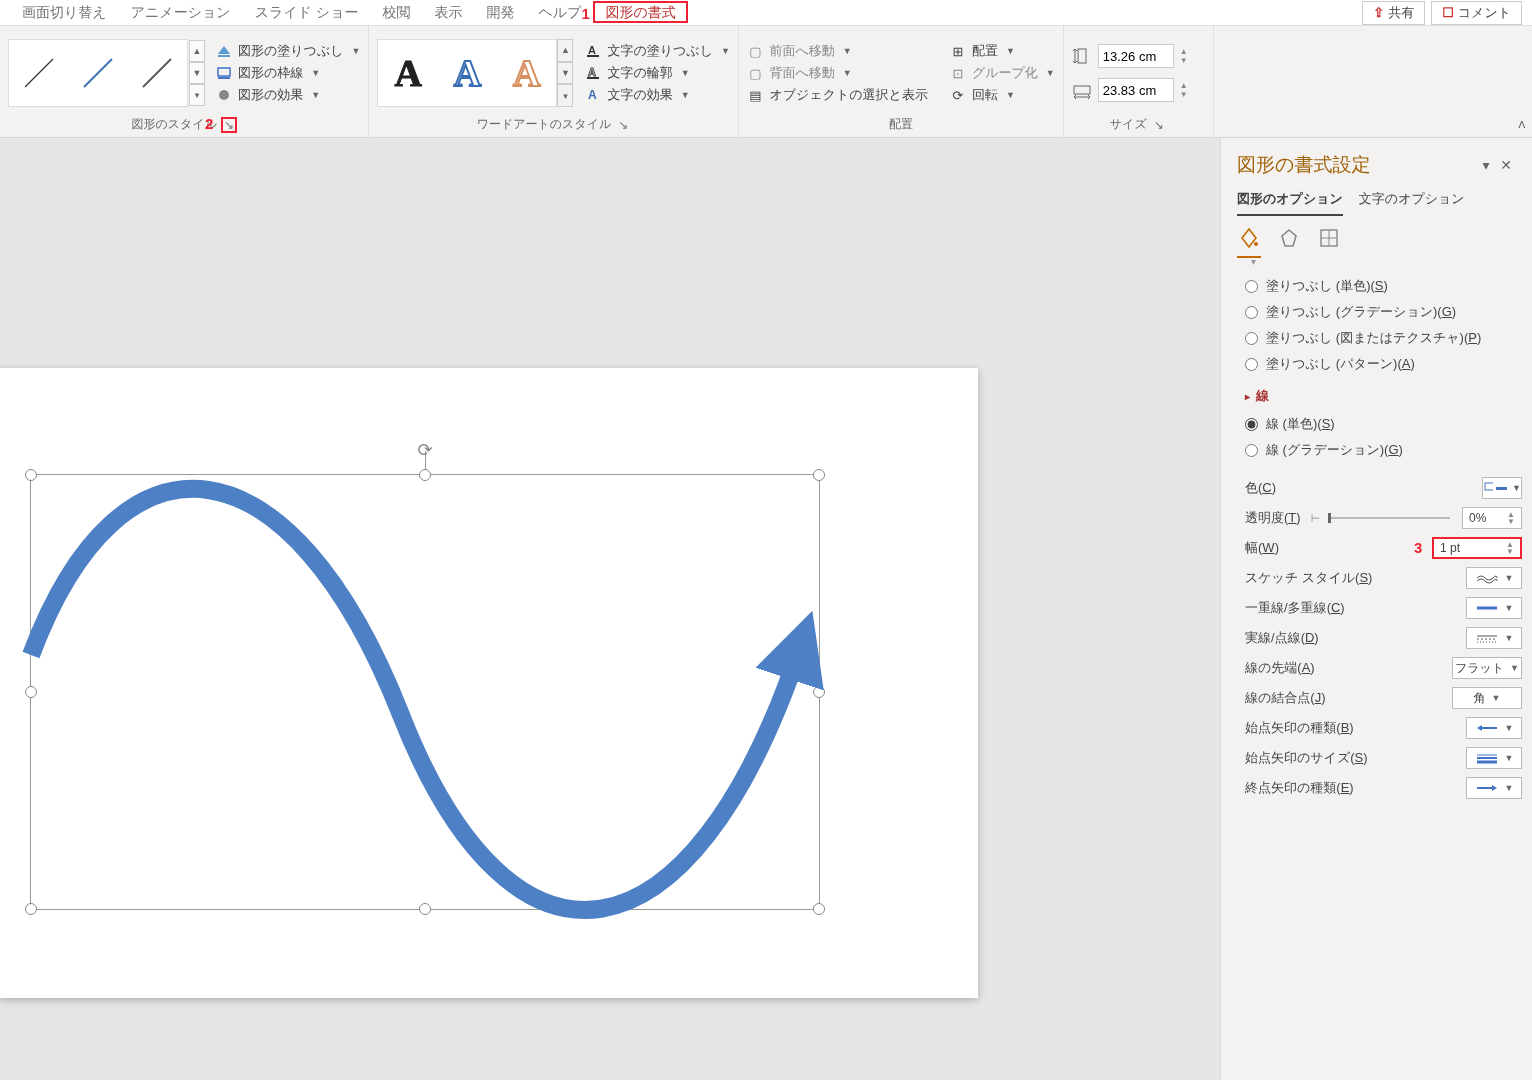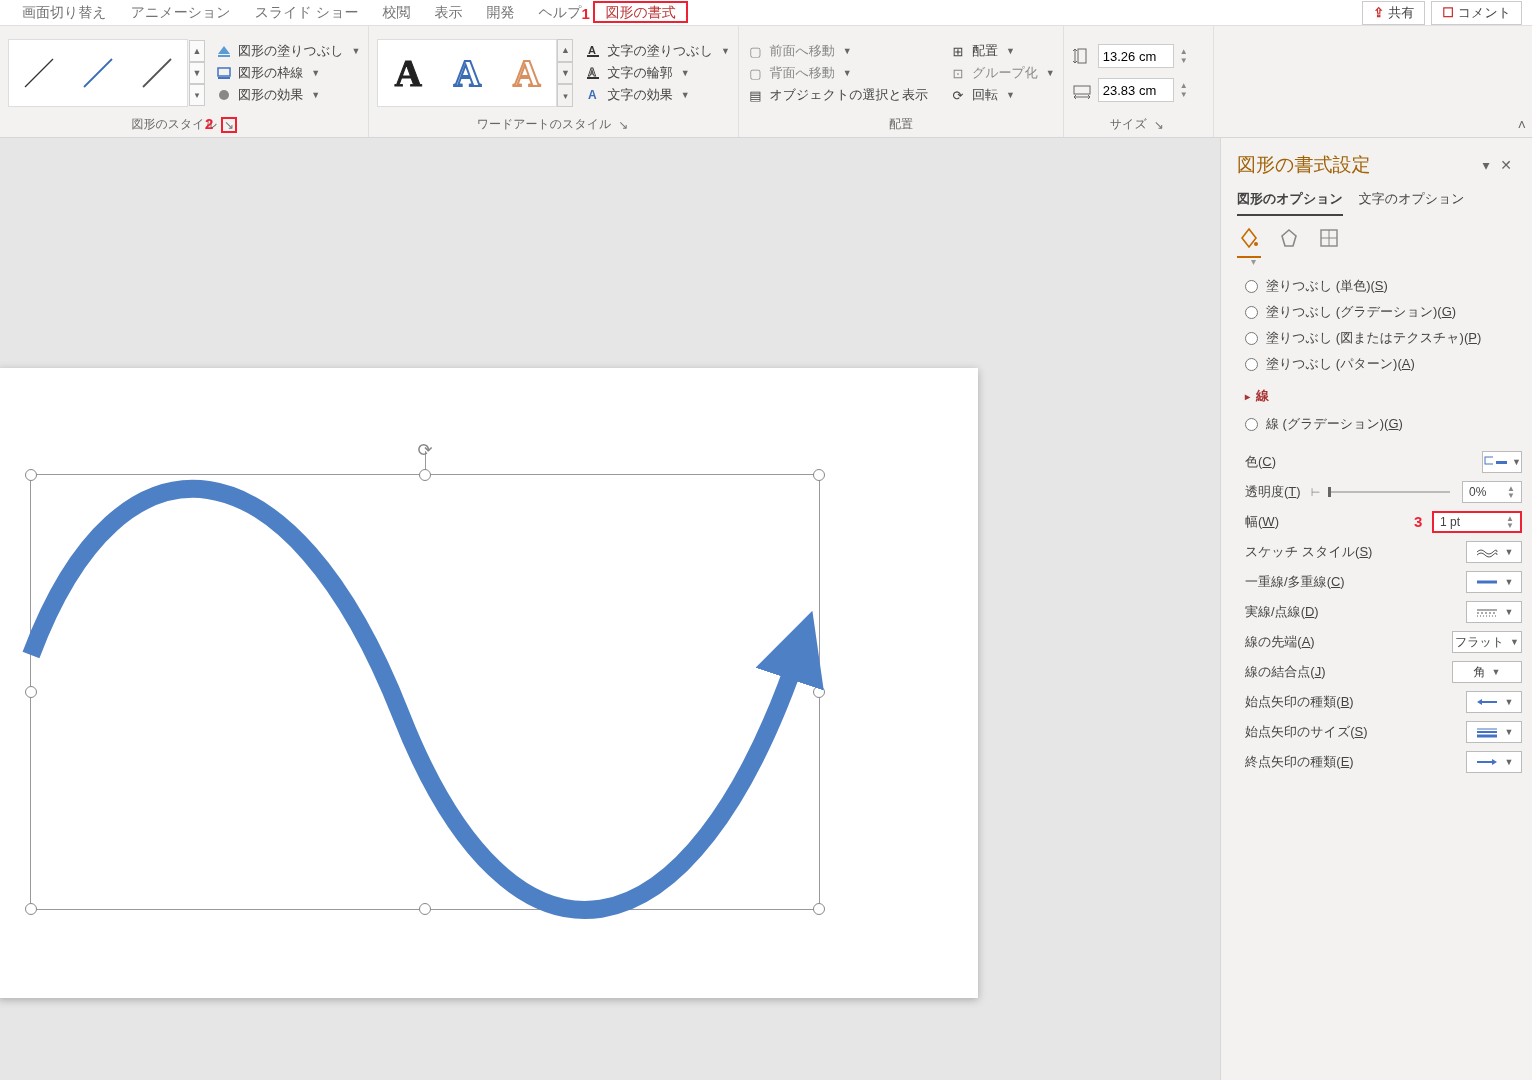--- a/index.html
+++ b/index.html
@@ -392,20 +392,24 @@
           <input type="radio" name="fill" style="">
           <span><span>塗りつぶし (パターン)</span>(<span class="mn">A</span>)</span>
         </label>
 
       <div class="section-head">
           <span class="tri">▸</span>
           <span>線</span>
         </div>
 
       <label class="radio-row">
+          <input type="radio" name="line" checked="" style="">
+          <span><span>線 (単色)</span>(<span class="mn">S</span>)</span>
+        </label>
+      <label class="radio-row">
           <input type="radio" name="line" style="">
           <span><span>線 (グラデーション)</span>(<span class="mn">G</span>)</span>
         </label>
 
       <div style="height:10px;"></div>
 
       <div class="prop-row">
         <span class="lbl"><span>色</span>(<span class="mn">C</span>)</span>
         <span class="ctrl">
             <span class="color-dd">

